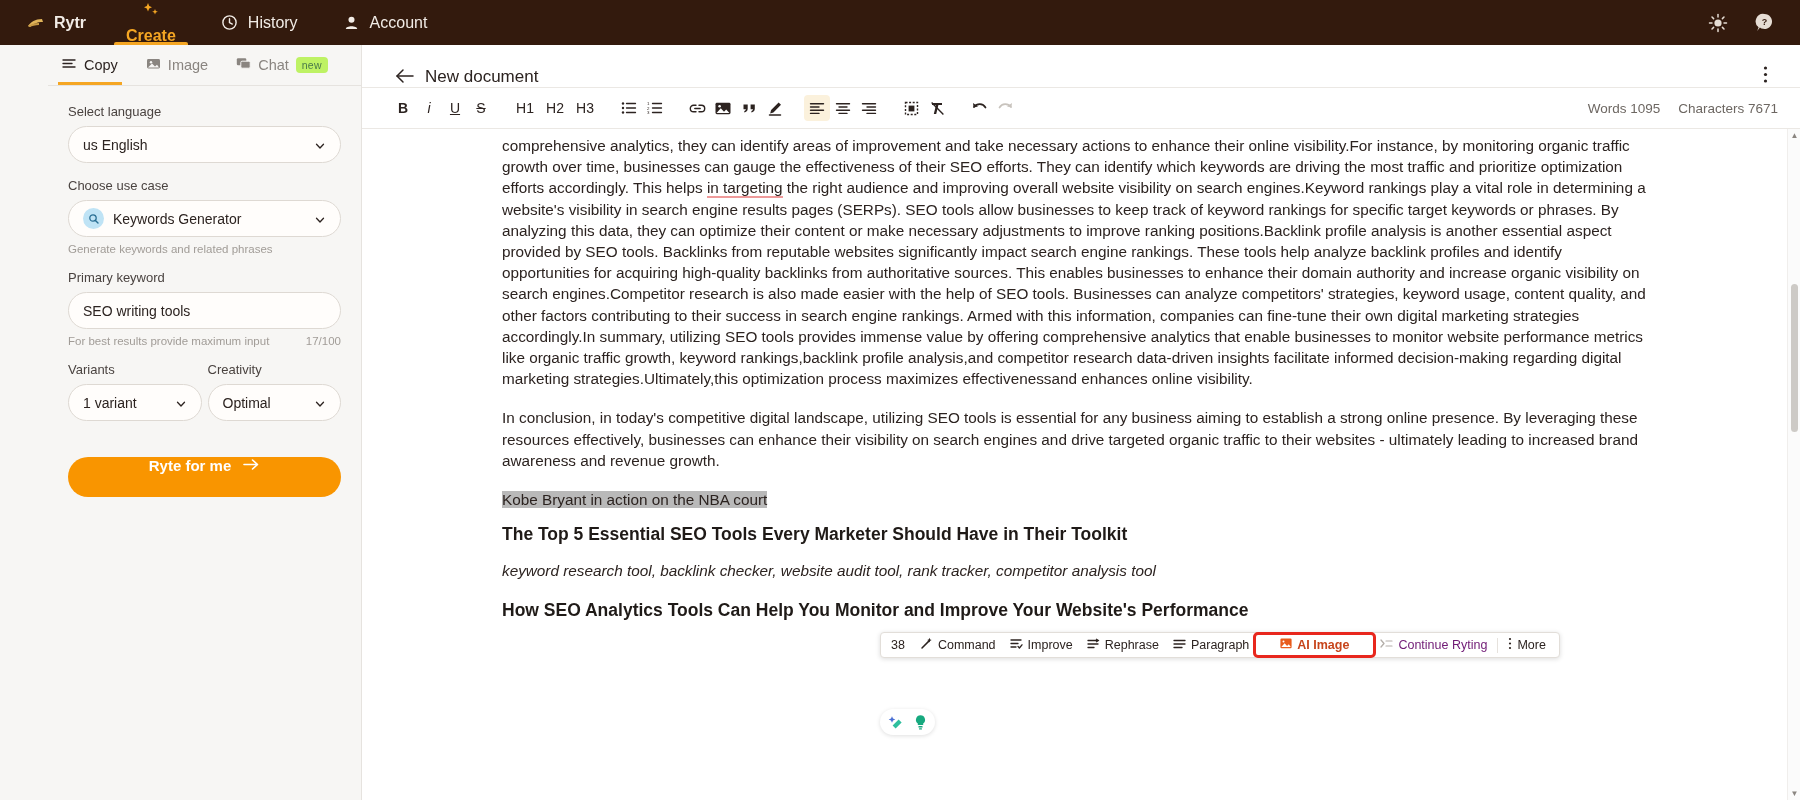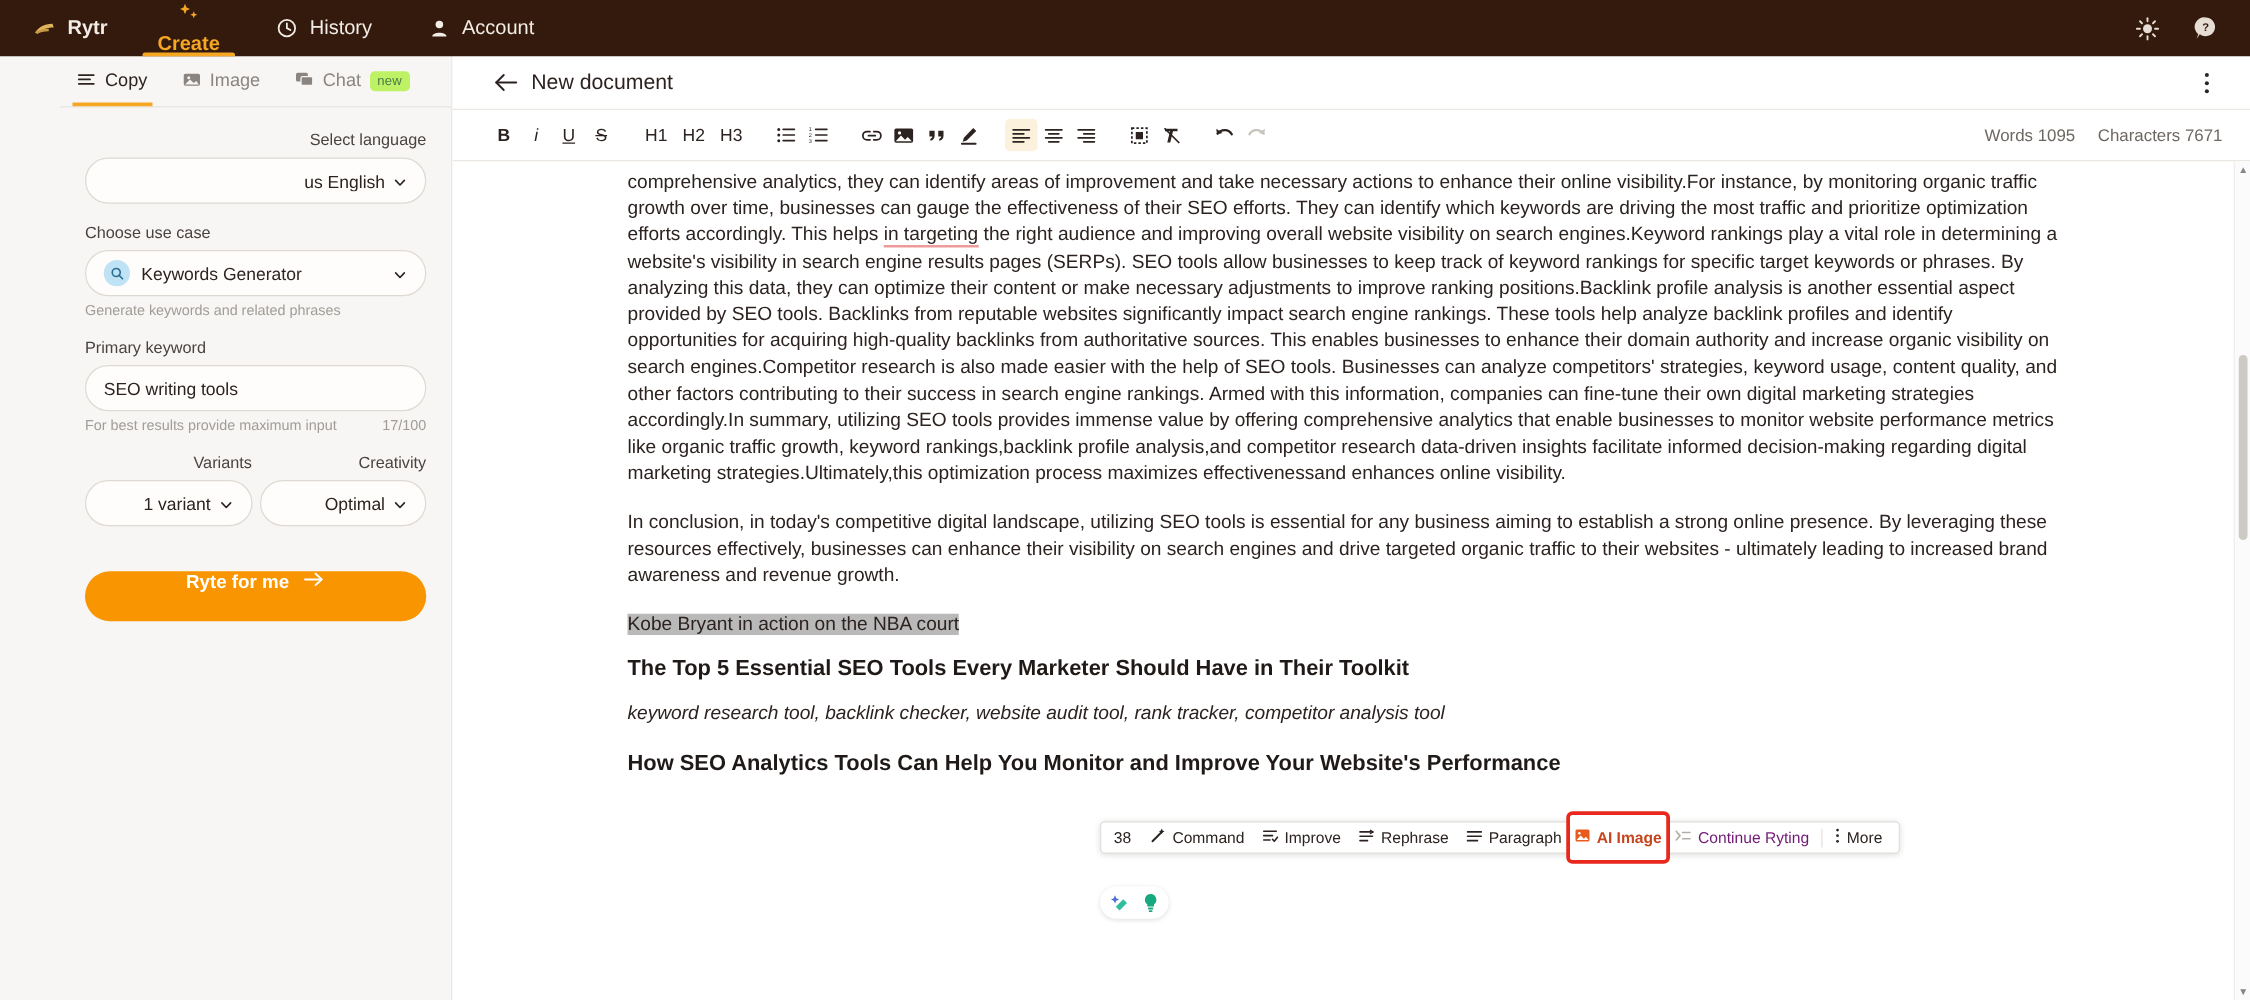--- a/index.html
+++ b/index.html
@@ -84,21 +84,21 @@
     content: "";
     position: absolute; left: 10px; right: 10px; bottom: 0;
     height: 3px; background: #f5a623;
   }
   .badge-new {
     background: #bef264; color: #4a7a4a;
     font-size: 10.5px; padding: 2px 6px; border-radius: 4px;
     letter-spacing: .2px;
   }
   #sidebar-body { padding: 18px 20px 0 20px; flex: 1; overflow: hidden; }
-  .field-row { display: flex; gap: 6px; text-align: right; }
+  .field-row { display: flex; gap: 6px; }
   .field { margin-bottom: 15px; }
   .field.half { flex: 1 1 0; min-width: 0; }
   .field-label {
     font-size: 13px; color: #4a4340;
     margin-bottom: 7px; display: block;
   }
   .select-box, .text-box {
     height: 37px;
     border: 1px solid #ded9d3;
     border-radius: 19px;
@@ -140,21 +140,21 @@
     cursor: pointer;
     border: none;
     width: 100%;
   }
 
   
   #main { flex: 1; display: flex; flex-direction: column; min-width: 0; background: #fff; }
   #doc-header {
     height: 43px;
     display: flex;
-    align-items: center;
+    align-items: flex-end;
     padding: 0 22px 0 32px;
     border-bottom: 1px solid #ebe8e4;
   }
   #doc-back { width: 22px; height: 22px; display: flex; align-items: center; justify-content: center; cursor: pointer; margin-right: 9px; }
   #doc-title { font-size: 17px; color: #2c2320; }
   #doc-menu { margin-left: auto; width: 26px; height: 26px; display: flex; align-items: center; justify-content: center; cursor: pointer; }
 
   #toolbar {
     height: 41px;
     display: flex;
@@ -194,21 +194,21 @@
   .h3ish {
     font-size: 17.5px; font-weight: bold; color: #1f1a17;
     margin: 10px 0 17px 0;
   }
   .italic-line { font-size: 15.3px; font-style: italic; color: #2c2320; margin-bottom: 20px; }
   .sel-highlight { background: #b9b9b9; color: #2c2320; font-size: 15.3px; }
 
   
   #ctx-toolbar {
     position: absolute;
-    left: 518px; top: 528px;
+    left: 518px; top: 503px;
     height: 26px;
     background: #ffffff;
     border: 1px solid #e2ded9;
     border-radius: 4px;
     box-shadow: 0 1px 5px rgba(0,0,0,.14);
     display: flex;
     align-items: center;
     padding: 0 6px;
     font-size: 12.5px;
     color: #2c2320;
@@ -218,22 +218,22 @@
     display: flex; align-items: center; gap: 5px;
     padding: 0 7px; height: 22px; cursor: pointer; white-space: nowrap;
   }
   .ctx-num { padding: 0 8px 0 4px; color: #2c2320; }
   .ctx-item.highlighted {
     outline: 3px solid #e8271d;
     background: #fff;
     color: #c7451c;
     font-weight: bold;
     border-radius: 2px;
-    padding: 0 4px;
-    height: 36px;
+    padding: 0 24px;
+    height: 20px;
   }
   .ctx-item.muted { color: #701a75; }
   .ctx-sep { width: 1px; height: 15px; background: #e6e2dd; margin: 0 3px; }
 
   
   #ai-badges {
     position: absolute;
     left: 518px; top: 580px;
     display: flex; align-items: center; gap: 3px;
     background: #ffffff;

